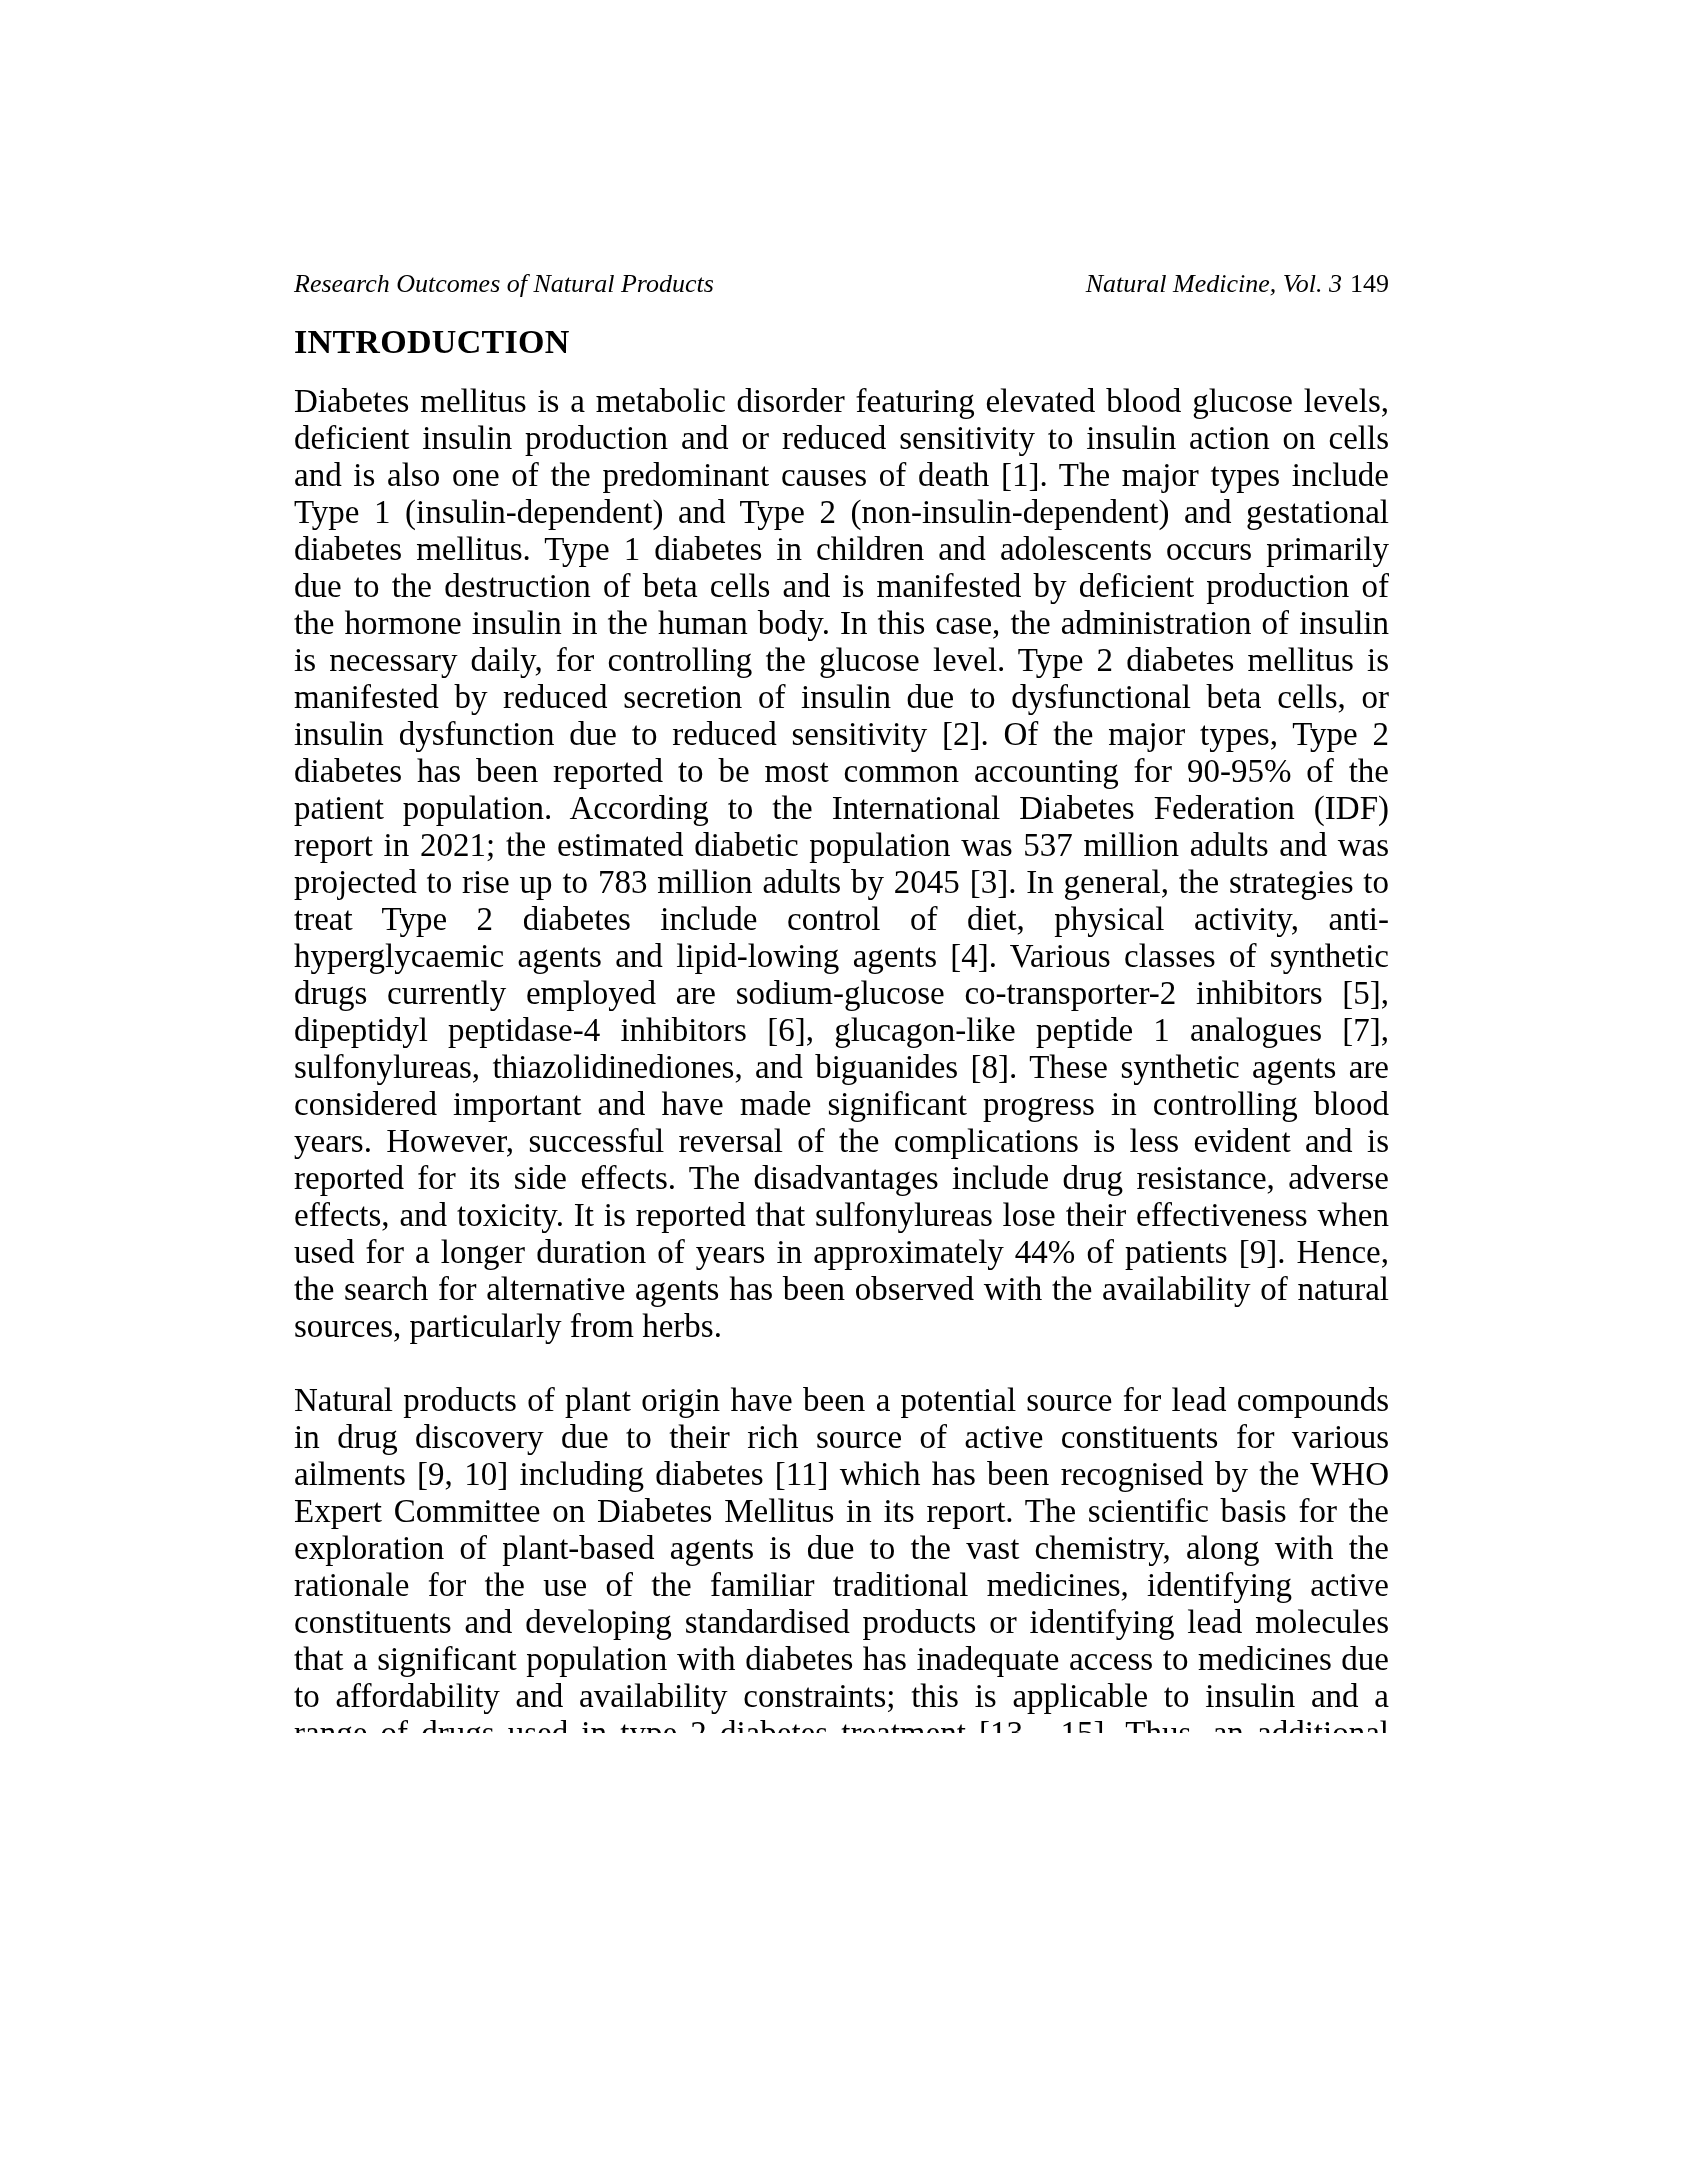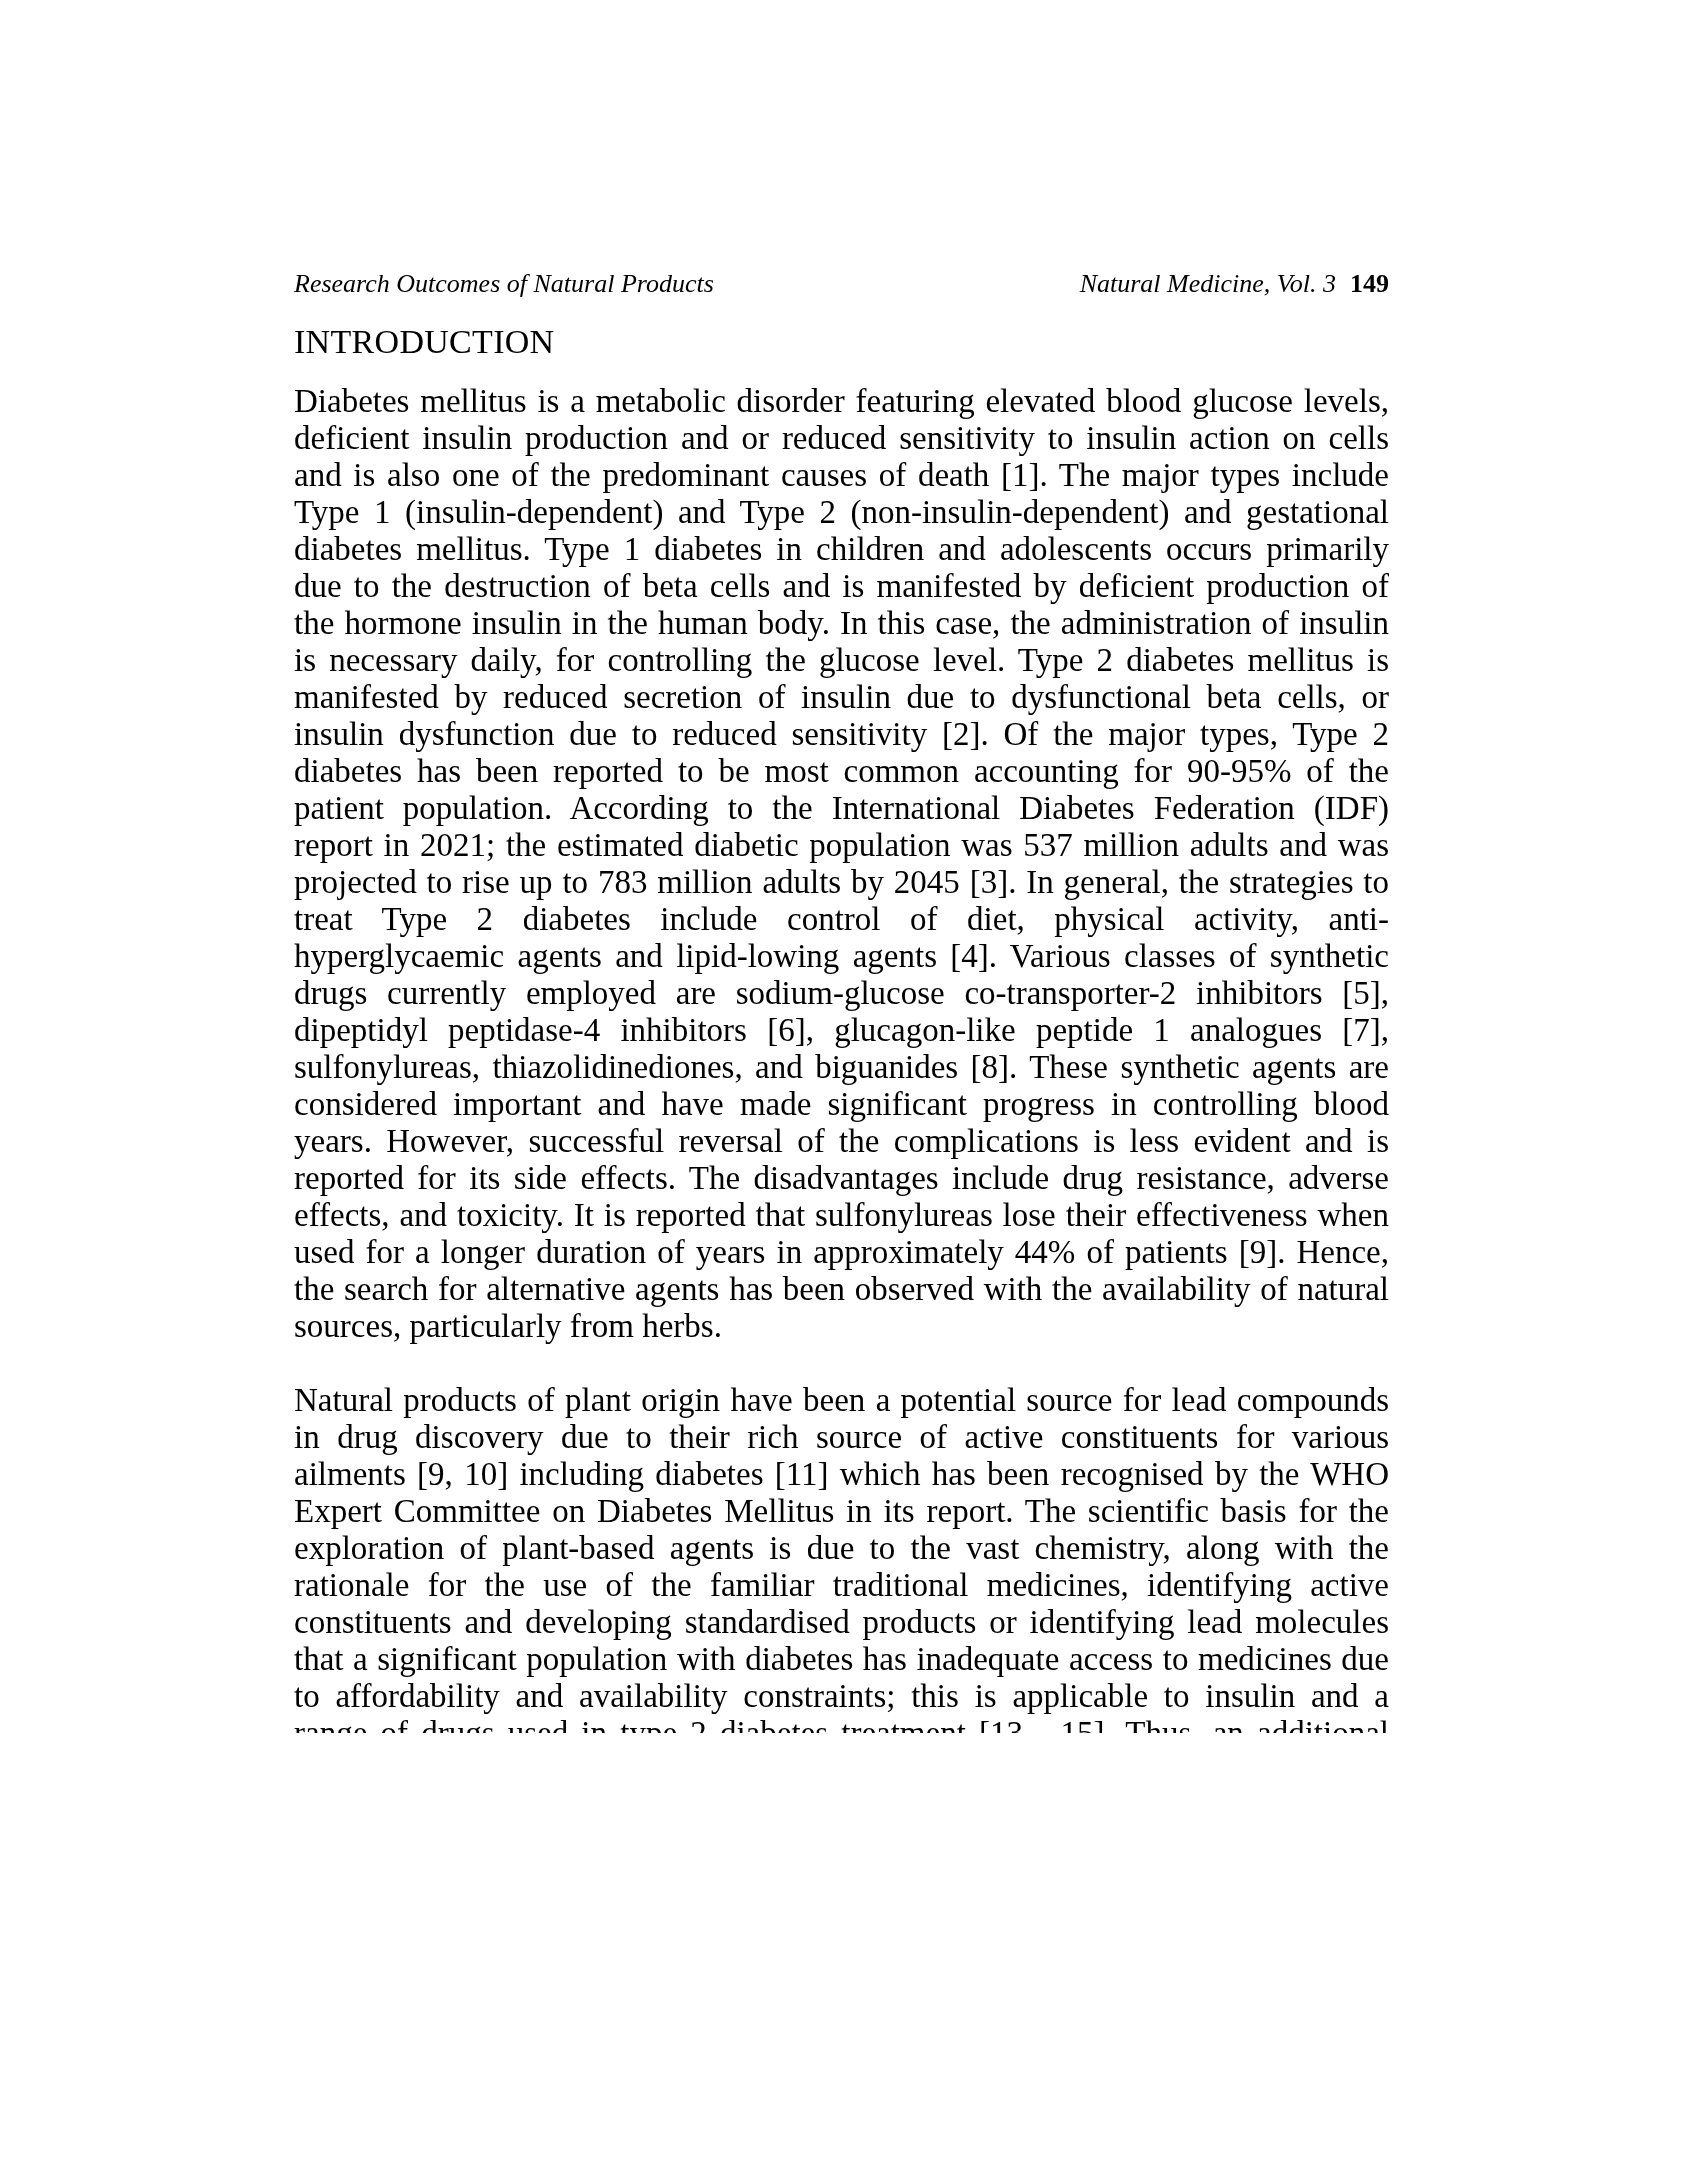--- a/index.html
+++ b/index.html
@@ -23,30 +23,30 @@
     width: 1095px;
     display: flex;
     justify-content: space-between;
     align-items: baseline;
     font-size: 26px;
     font-style: italic;
   }
   .hdr-right { white-space: nowrap; }
   .pageno {
     font-style: normal;
-    font-weight: bold;
-    margin-left: 14px;
+    font-weight: normal;
+    margin-left: 8px;
   }
   .heading {
     position: absolute;
     top: 323px;
     left: 294px;
     margin: 0;
     font-size: 34px;
-    font-weight: normal;
+    font-weight: bold;
     letter-spacing: 0.3px;
   }
   .body-text {
     position: absolute;
     top: 383px;
     left: 294px;
     width: 1095px;
     font-size: 33px;
     line-height: 37px;
   }

